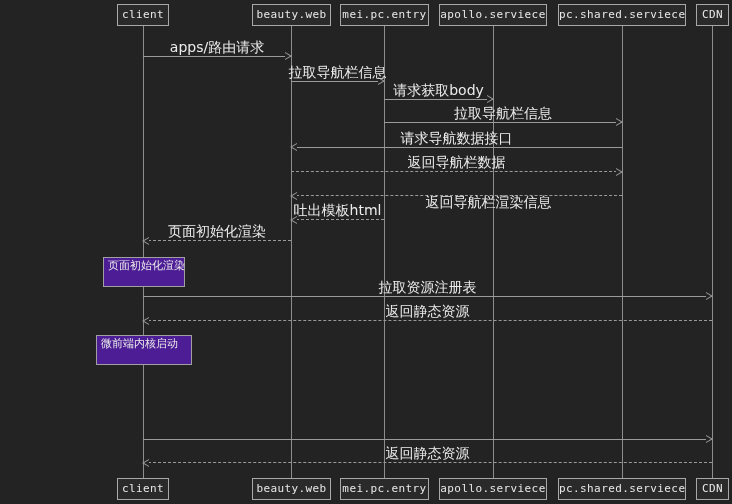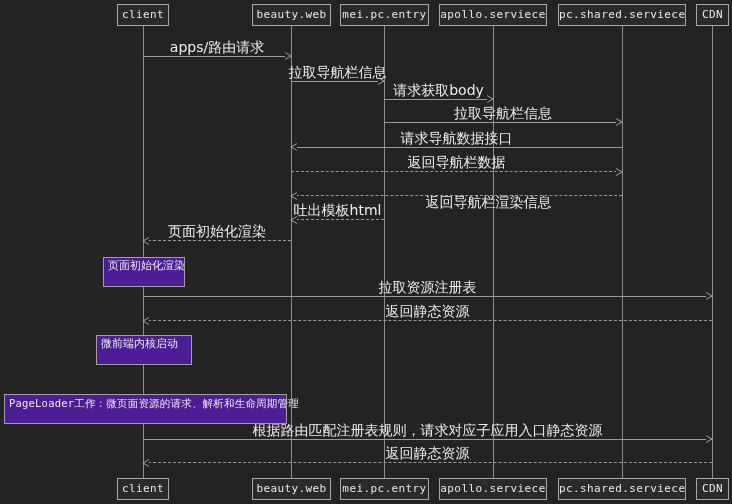--- a/index.html
+++ b/index.html
@@ -184,21 +184,19 @@
       <div class="arrowhead right"></div>
     </div>
     <div class="msg-label" style="left: 427.5px; top: 281px;">拉取资源注册表</div>
     <div class="msg dashed" style="left: 143px; width: 569px; top: 320px;">
       <div class="arrowhead left"></div>
     </div>
     <div class="msg-label" style="left: 427.5px; top: 305px;">返回静态资源</div>
     <div class="msg solid" style="left: 143px; width: 569px; top: 439px;">
       <div class="arrowhead right"></div>
     </div>
-    <div class="msg-label" style="left: 427.5px; top: 424px;">根据路由匹配注册表规则，请求对应子应用入口静态资源</div>
     <div class="msg dashed" style="left: 143px; width: 569px; top: 462px;">
       <div class="arrowhead left"></div>
     </div>
     <div class="msg-label" style="left: 427.5px; top: 447px;">返回静态资源</div>
     <div class="note" style="left: 103px; top: 257px; width: 82px;">页面初始化渲染</div>
     <div class="note" style="left: 96px; top: 335px; width: 96px;">微前端内核启动</div>
-    <div class="note mono" style="left: 4px; top: 394px; width: 283px;">PageLoader工作：微页面资源的请求、解析和生命周期管理</div>
   </div>
 
 </body></html>

